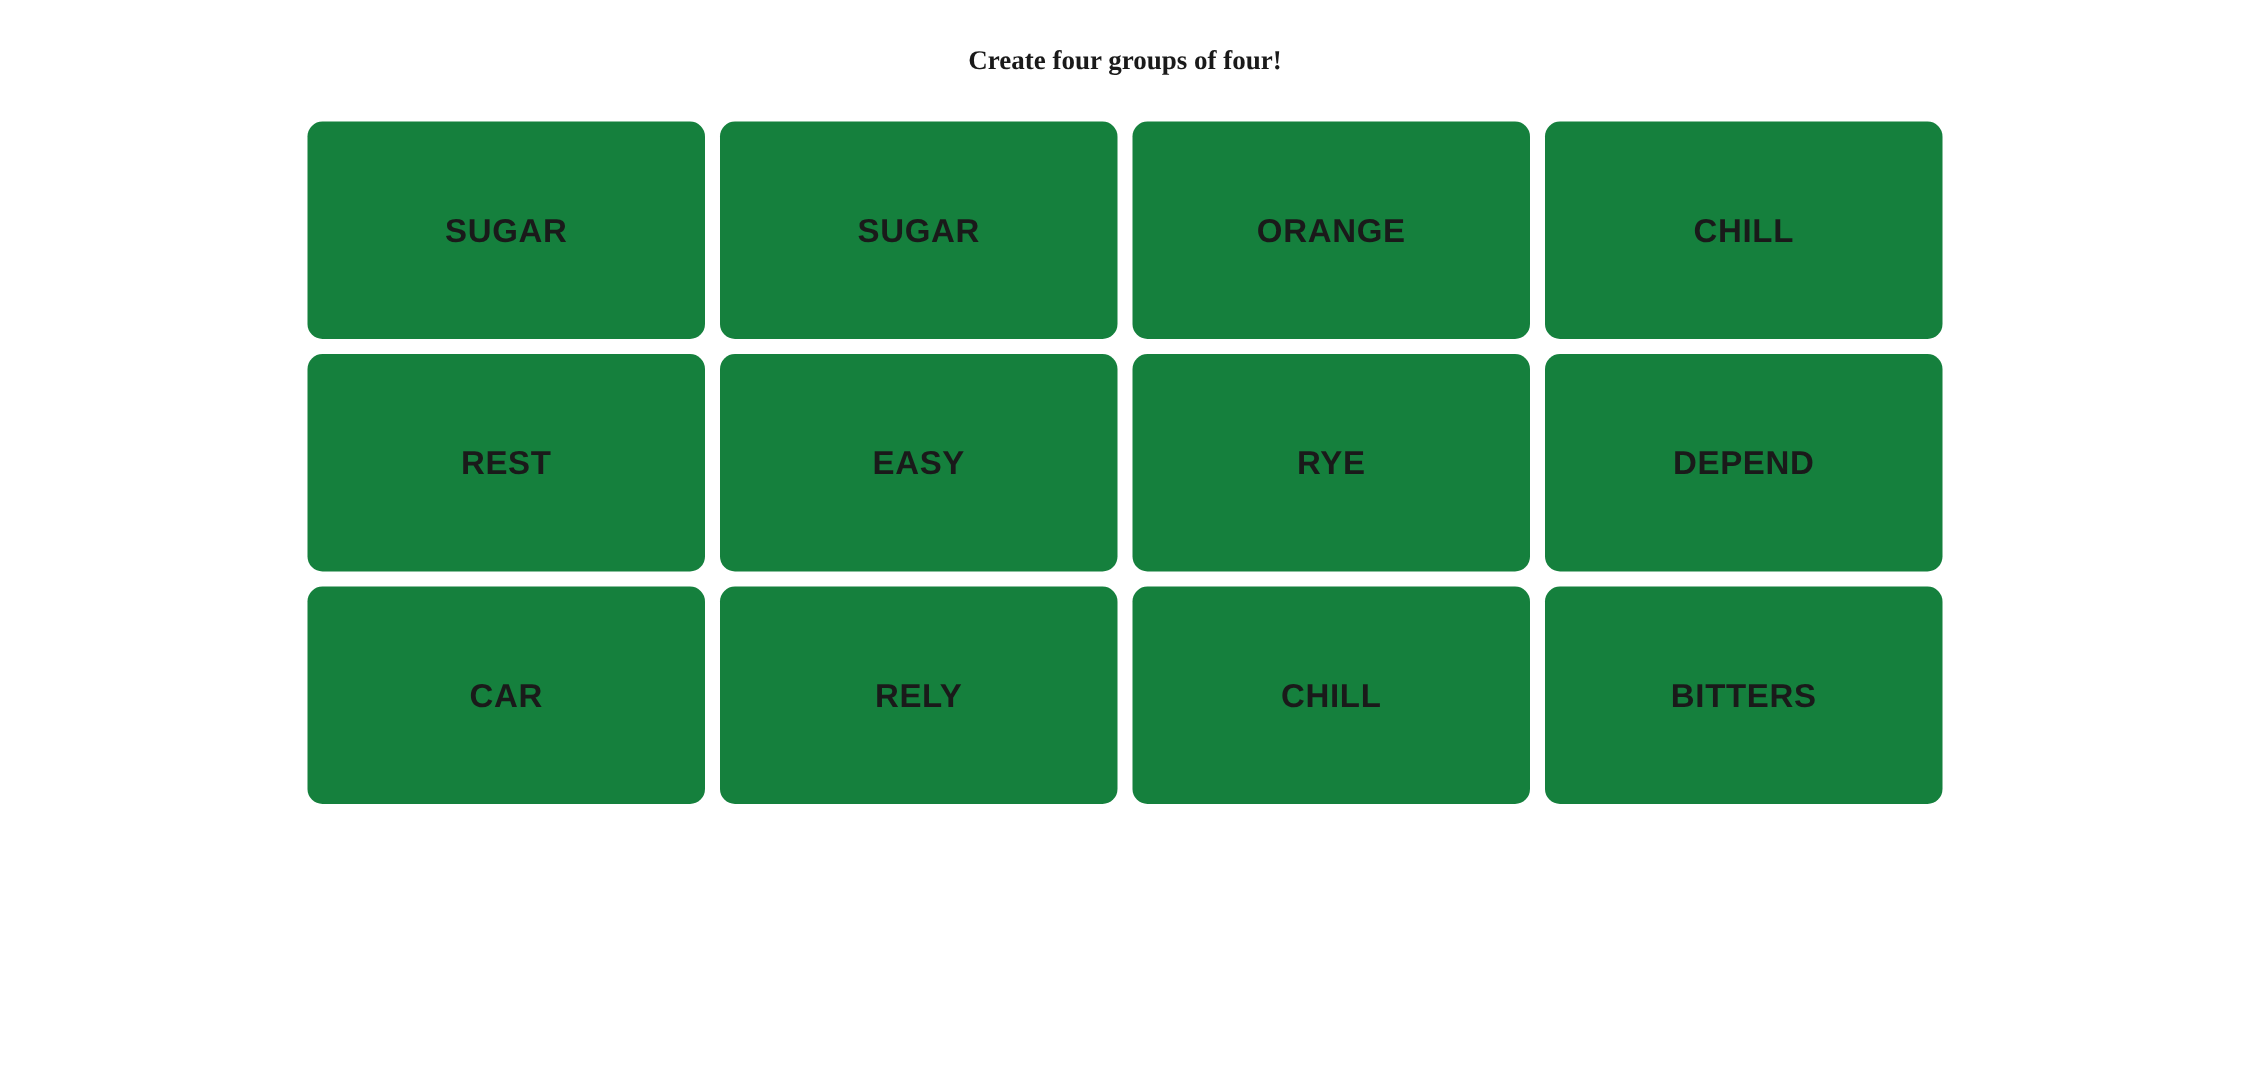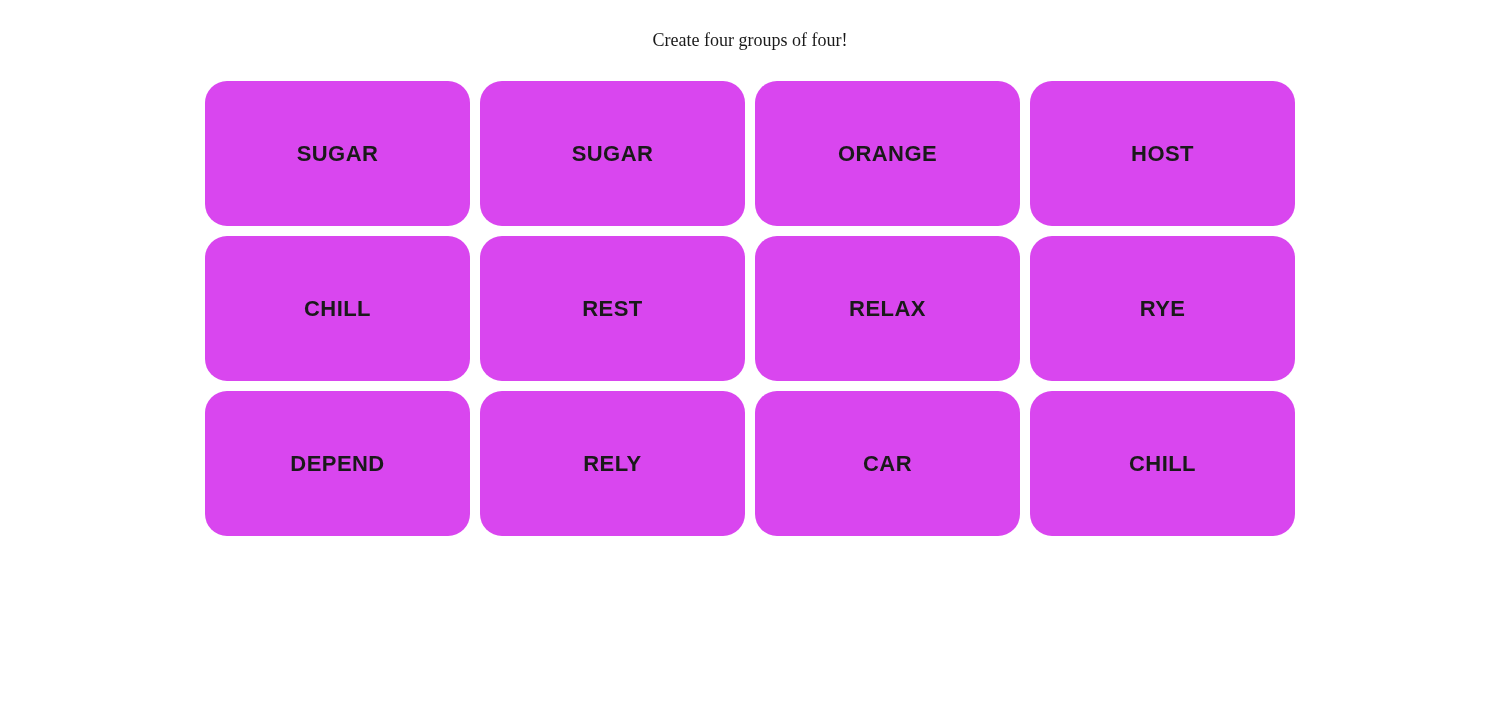--- a/index.html
+++ b/index.html
@@ -13,36 +13,36 @@
       font-family: 'Arial Black', 'Arial Bold', Arial, sans-serif;
       display: flex;
       flex-direction: column;
       align-items: center;
       padding: 30px 20px;
       min-height: 719px;
     }
 
     .subtitle {
       font-size: 18px;
-      font-weight: 400;
+      font-weight: 700;
       color: #1a1a1a;
       margin-bottom: 30px;
       font-family: Georgia, serif;
     }
 
     .grid {
       display: grid;
       grid-template-columns: repeat(4, 265px);
       grid-template-rows: repeat(4, 145px);
       gap: 10px;
     }
 
     .tile {
-      background-color: #d946ef;
-      border-radius: 22px;
+      background-color: #15803d;
+      border-radius: 10px;
       display: flex;
       align-items: center;
       justify-content: center;
       cursor: pointer;
       transition: background-color 0.15s;
     }
 
     .tile-label {
       font-size: 22px;
       font-weight: 900;
@@ -61,39 +61,39 @@
 <div class="tile">
       <span class="tile-label">SUGAR</span>
     </div>
     <div class="tile">
       <span class="tile-label">SUGAR</span>
     </div>
     <div class="tile">
       <span class="tile-label">ORANGE</span>
     </div>
     <div class="tile">
-      <span class="tile-label">HOST</span>
-    </div>
-    <div class="tile">
       <span class="tile-label">CHILL</span>
     </div>
     <div class="tile">
       <span class="tile-label">REST</span>
     </div>
     <div class="tile">
-      <span class="tile-label">RELAX</span>
+      <span class="tile-label">EASY</span>
     </div>
     <div class="tile">
       <span class="tile-label">RYE</span>
     </div>
     <div class="tile">
       <span class="tile-label">DEPEND</span>
     </div>
     <div class="tile">
-      <span class="tile-label">RELY</span>
+      <span class="tile-label">CAR</span>
     </div>
     <div class="tile">
-      <span class="tile-label">CAR</span>
+      <span class="tile-label">RELY</span>
     </div>
     <div class="tile">
       <span class="tile-label">CHILL</span>
     </div>
+    <div class="tile">
+      <span class="tile-label">BITTERS</span>
+    </div>
   </div>
 
 </body></html>

